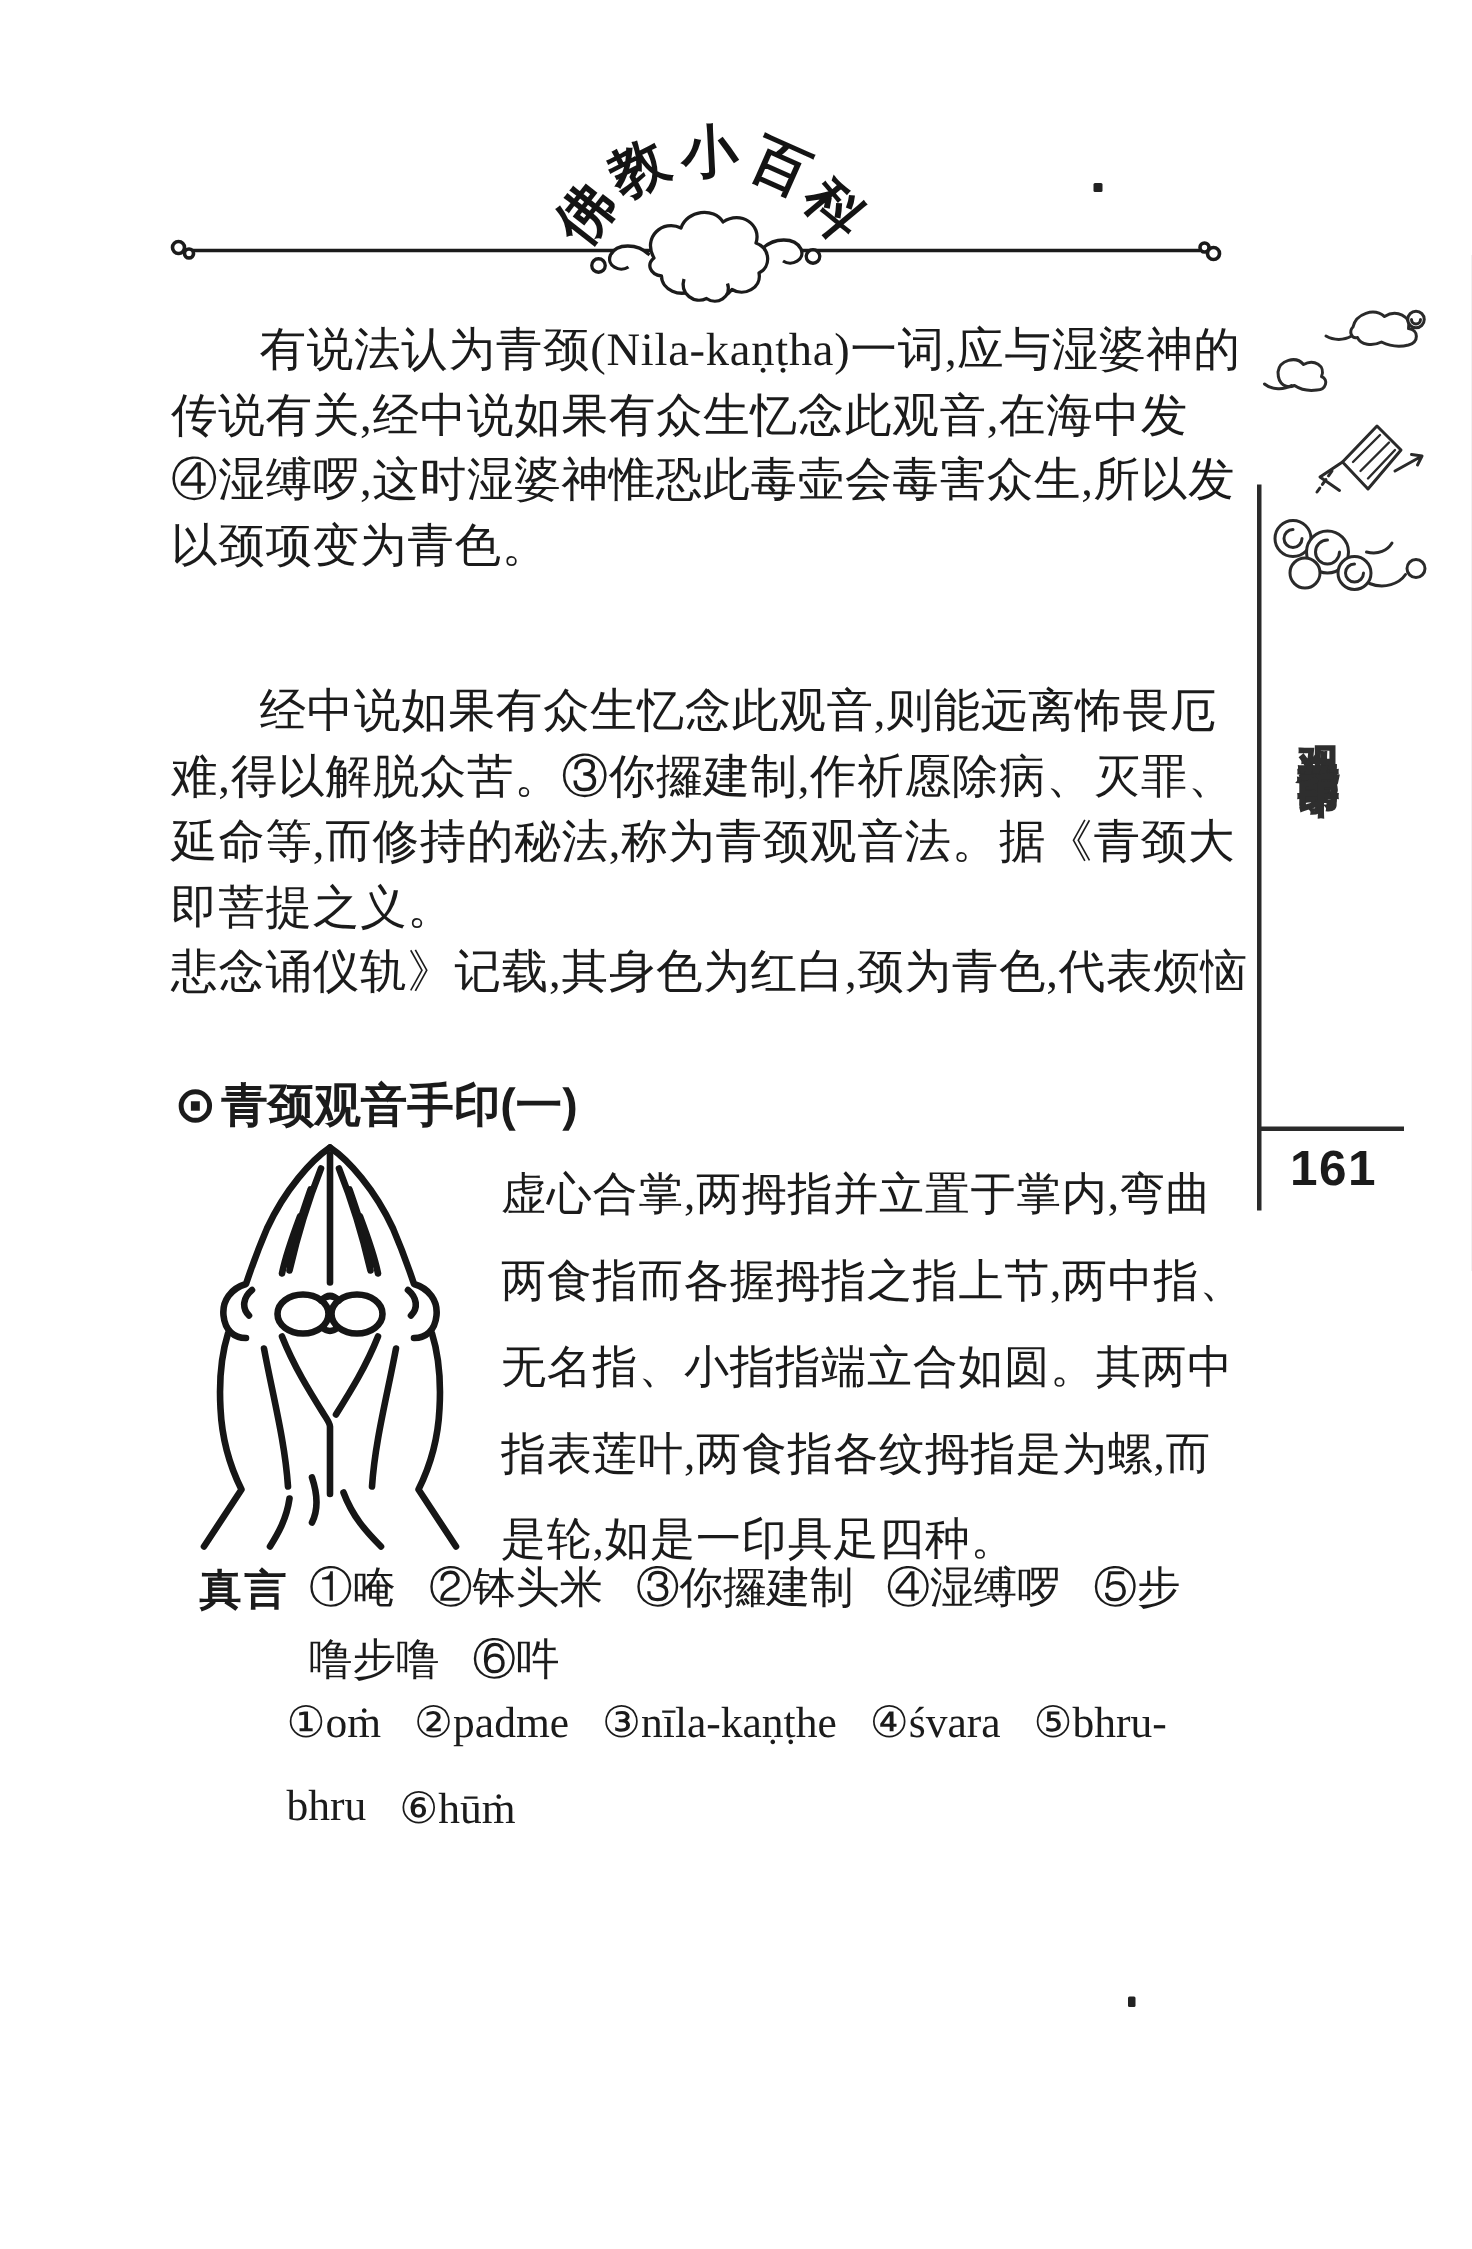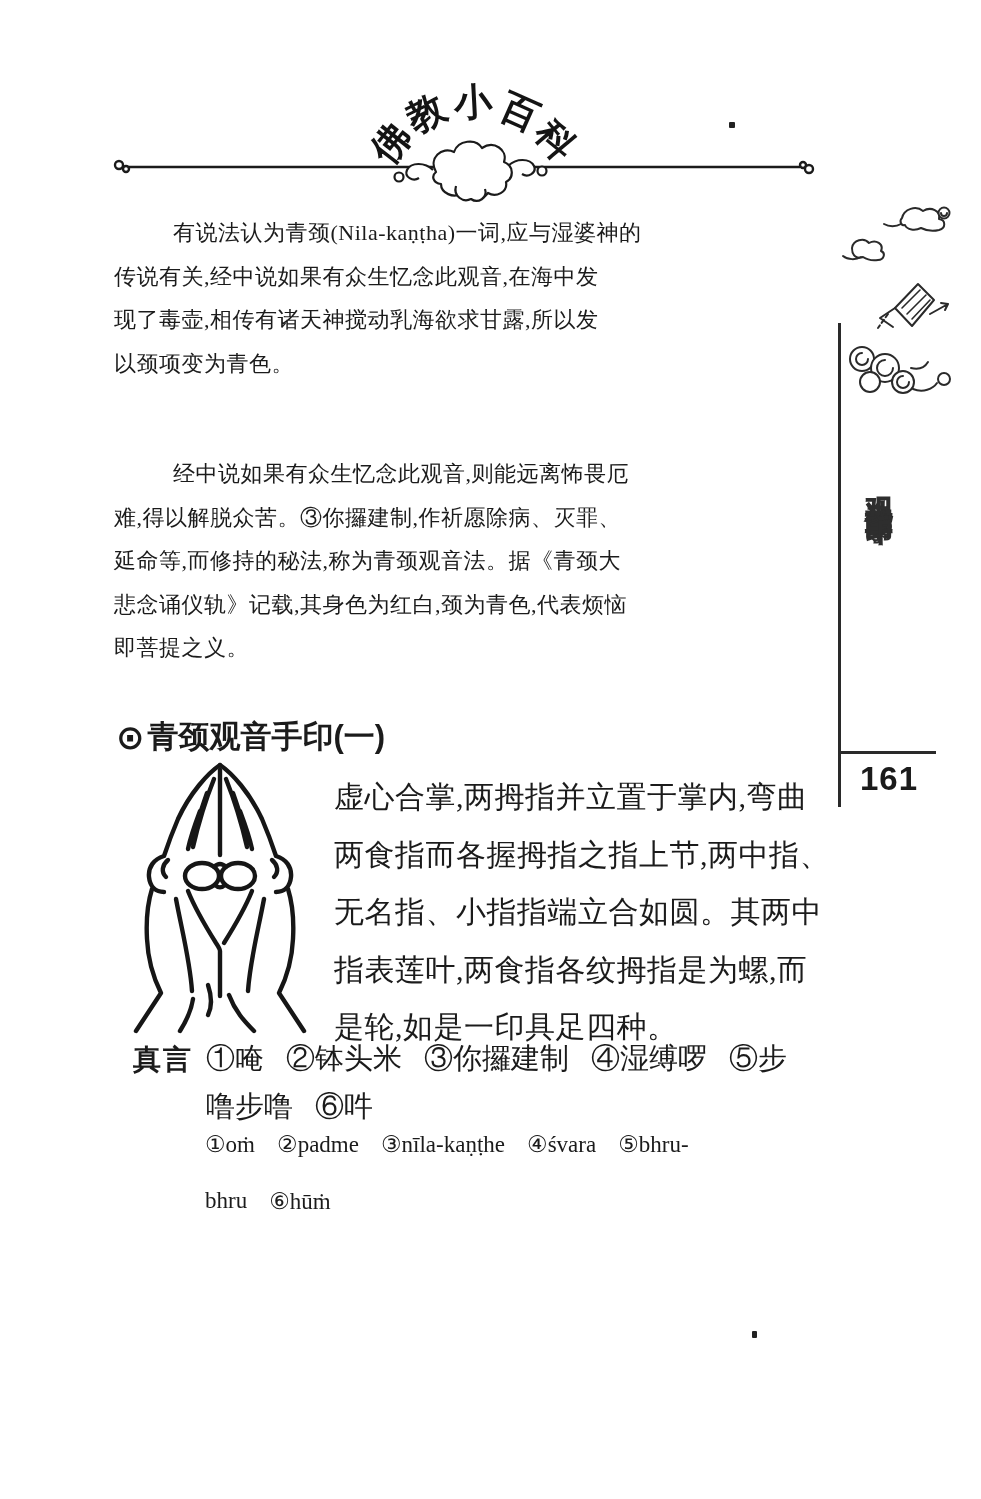--- a/index.html
+++ b/index.html
@@ -1,21 +1,21 @@
 <!DOCTYPE html>
 <html><head>
 <meta charset="utf-8">
 <style>
   html,body{margin:0;padding:0;background:#e8e8e8;}
   .page{position:relative;width:981px;height:1499px;background:#ffffff;color:#1b1b1b;
         font-family:"Liberation Serif","DejaVu Serif",serif;overflow:hidden;}
   svg text{font-family:"Liberation Serif","DejaVu Serif",serif;}
 
   
-  .para{position:absolute;left:114px;font-size:22px;line-height:43.5px;letter-spacing:.5px;}
+  .para{position:absolute;left:114px;font-size:31px;line-height:43.5px;letter-spacing:.5px;}
   .para .tline{white-space:nowrap;}
   .para .tline:first-child{text-indent:59px;}
   .para1{top:211px;}
   .para2{top:452px;}
 
   
   .heading{position:absolute;left:116px;top:690px;display:flex;align-items:center;gap:3px;
            font-family:"Liberation Sans","DejaVu Sans",sans-serif;font-weight:bold;font-size:31px;}
   .heading .bullet{font-size:34px;line-height:34px;}
 
@@ -24,21 +24,21 @@
 
   
   .desc{position:absolute;left:334px;top:762px;font-size:30px;line-height:45.5px;letter-spacing:.5px;}
   .desc .tline{white-space:nowrap;margin-top:12px;}
 
   
   .mantra-label{position:absolute;left:117px;top:1041px;
         font-family:"Liberation Sans","DejaVu Sans",sans-serif;font-weight:bold;font-size:28px;letter-spacing:2px;margin-left:16px;}
   .mantra-cn{position:absolute;left:206px;top:1039px;font-size:29px;}
   .mantra-cn .m-line{display:flex;gap:22px;height:48px;align-items:flex-start;}
-  .roman{position:absolute;left:205px;top:1131px;font-size:23px;}
+  .roman{position:absolute;left:191px;top:1131px;font-size:29px;}
   .roman .m-line{display:flex;gap:22px;height:57px;align-items:flex-start;}
 
   
   .sb-art{position:absolute;left:840px;top:196px;}
   .v-rule{position:absolute;left:838px;top:323px;width:3px;height:484px;background:#2a2a2a;}
   .v-title{position:absolute;left:861px;top:476px;writing-mode:vertical-rl;text-orientation:upright;
            font-family:"Liberation Sans","DejaVu Sans",sans-serif;font-weight:bold;font-size:27px;
            letter-spacing:4px;color:#4a4a4a;
            -webkit-text-stroke:1.2px #2e2e2e;-webkit-text-fill-color:#ffffff;}
   .h-rule{position:absolute;left:838px;top:751px;width:98px;height:3px;background:#2a2a2a;}
@@ -77,30 +77,30 @@
       <text transform="translate(473,102) rotate(-3)">小</text>
       <text transform="translate(520,112) rotate(24)">百</text>
       <text transform="translate(556,140) rotate(50)">科</text>
     </g>
   </svg>
   <div class="speck speck-top"></div>
 
   <section class="para para1">
       <div class="tline">有说法认为青颈(Nila-kaṇṭha)一词,应与湿婆神的</div>
       <div class="tline">传说有关,经中说如果有众生忆念此观音,在海中发</div>
-      <div class="tline">现了毒壶,相传有诸天神搅动乳海欲求甘露,所以发</div>
+      <div class="tline">④湿缚啰,这时湿婆神惟恐此毒壶会毒害众生,所以发</div>
       <div class="tline">以颈项变为青色。</div>
     </section>
 
   <section class="para para2">
       <div class="tline">经中说如果有众生忆念此观音,则能远离怖畏厄</div>
       <div class="tline">难,得以解脱众苦。③你攞建制,作祈愿除病、灭罪、</div>
       <div class="tline">延命等,而修持的秘法,称为青颈观音法。据《青颈大</div>
+      <div class="tline">即菩提之义。</div>
       <div class="tline">悲念诵仪轨》记载,其身色为红白,颈为青色,代表烦恼</div>
-      <div class="tline">即菩提之义。</div>
     </section>
 
   <h2 class="heading">
     <span class="bullet">⊙</span>
     <span>青颈观音手印(一)</span>
   </h2>
 
   <svg class="figure" viewBox="0 0 218 278">
     <g stroke="#161616" stroke-width="4.4" fill="none" stroke-linecap="round" stroke-linejoin="round">
       <path d="M109,7 C97,15 79,35 67,61 C61,75 56,89 53,98 C43,101 37,109 38,119 C39,129 45,134 53,134"></path>

